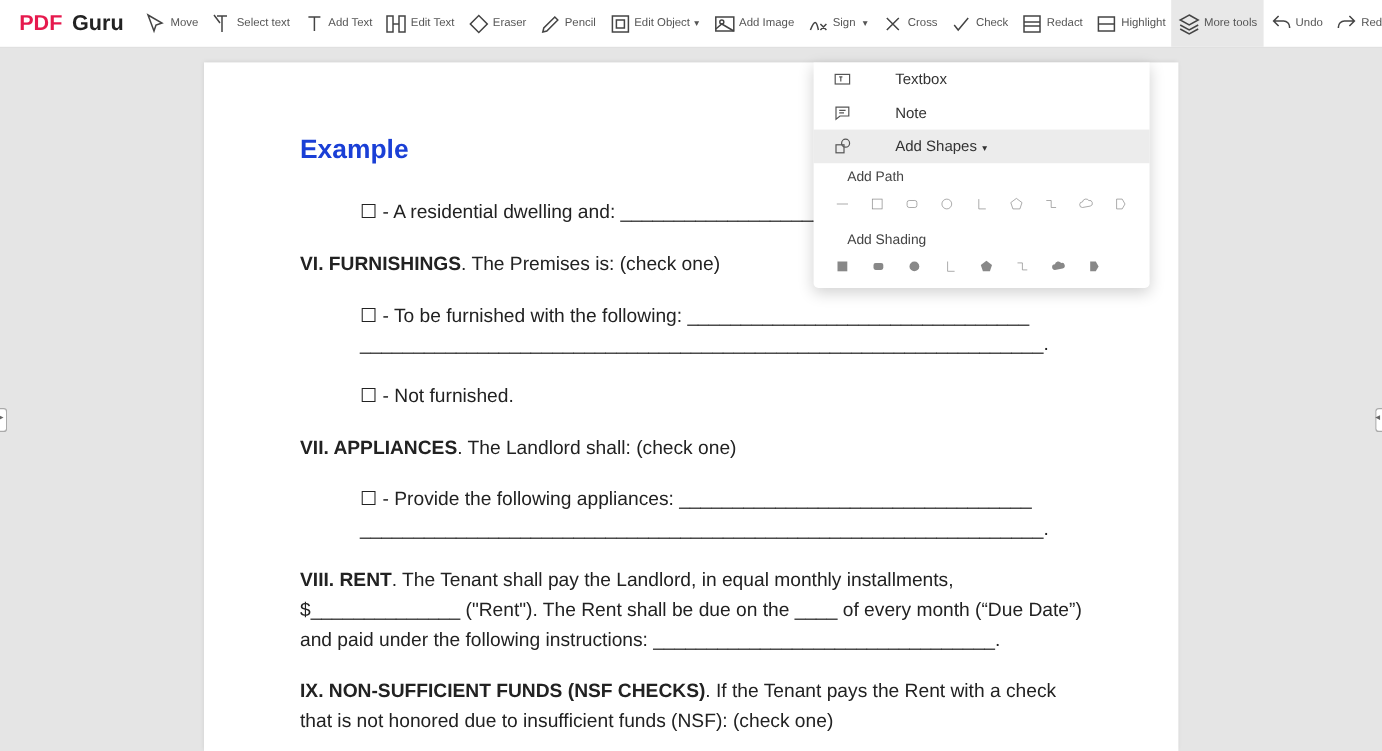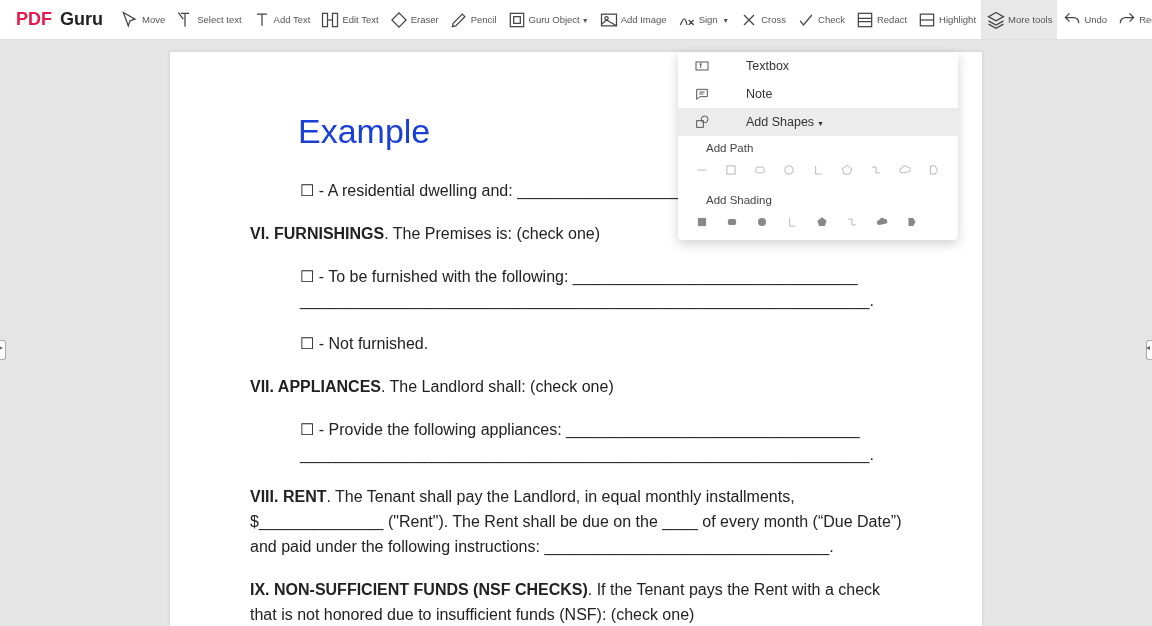--- a/index.html
+++ b/index.html
@@ -17,21 +17,21 @@
 .tool-icon { height: 22px; display: flex; align-items: center; justify-content: center; }
 .tool-icon svg { width: 20px; height: 20px; stroke: #444; fill: none; stroke-width: 1.5; }
 .tool-label { font-size: 9.5px; color: #555; white-space: nowrap; }
 .caret { font-size: 7px; margin-left: 2px; color: #555; }
 
 .spacer { flex: 1; }
 
 .done-btn { margin: 8px 12px; background: #e6194d; color: #fff; border: none; border-radius: 4px; padding: 0 22px; font-size: 11px; font-weight: 600; display: flex; align-items: center; gap: 6px; cursor: pointer; }
 
 .page-wrapper { position: absolute; left: 170px; top: 52px; width: 812px; height: 574px; background: #fff; box-shadow: 0 0 4px rgba(0,0,0,0.1); padding: 60px 80px 0 80px; overflow: hidden; }
-.doc-title { color: #1a3fd6; font-size: 34px; font-weight: 400; margin-bottom: 28px; margin-left: 48px; }
+.doc-title { color: #1a3fd6; font-size: 22px; font-weight: 700; margin-bottom: 28px; }
 .doc-body { font-size: 16px; color: #222; line-height: 1.55; }
 .indent { padding-left: 50px; }
 .para { margin-bottom: 18px; }
 .section-head { font-weight: 700; }
 
 .dropdown { position: absolute; top: 52px; left: 678px; width: 280px; background: #fff; box-shadow: 0 4px 12px rgba(0,0,0,0.18); border-radius: 0 0 4px 4px; font-size: 12.5px; color: #333; }
 .dd-item { display: flex; align-items: center; height: 28px; padding: 0 16px; cursor: pointer; }
 .dd-item.active { background: #ececec; }
 .dd-icon { width: 18px; margin-right: 34px; display: flex; align-items: center; }
 .dd-icon svg { width: 16px; height: 16px; stroke: #555; fill: none; stroke-width: 1.5; }
@@ -113,21 +113,21 @@
         </div>
       <div class="tool-label">Pencil</div>
     </div>
     <div class="tool">
       <div class="tool-icon">
           <svg viewBox="0 0 24 24">
             <rect x="4" y="4" width="16" height="16"></rect>
             <rect x="8" y="8" width="8" height="8"></rect>
           </svg>
         </div>
-      <div class="tool-label"><span>Guru Object</span><span class="caret">▼</span></div>
+      <div class="tool-label"><span>Edit Object</span><span class="caret">▼</span></div>
     </div>
     <div class="tool">
       <div class="tool-icon">
           <svg viewBox="0 0 24 24">
             <rect x="3" y="5" width="18" height="14"></rect>
             <circle cx="9" cy="10" r="2"></circle>
             <path d="M3 17l6-5 12 7"></path>
           </svg>
         </div>
       <div class="tool-label">Add Image</div>

